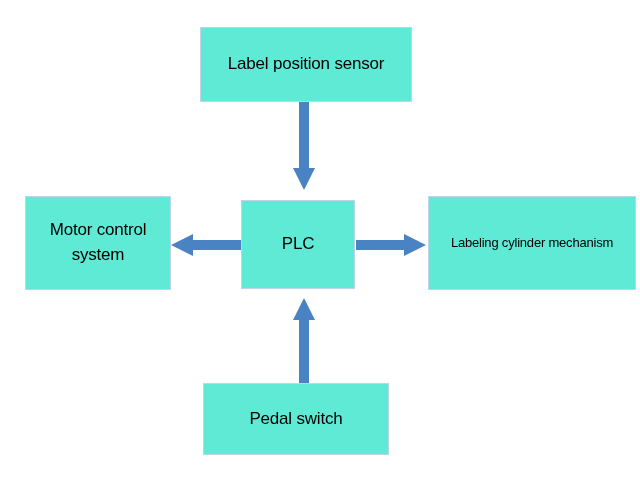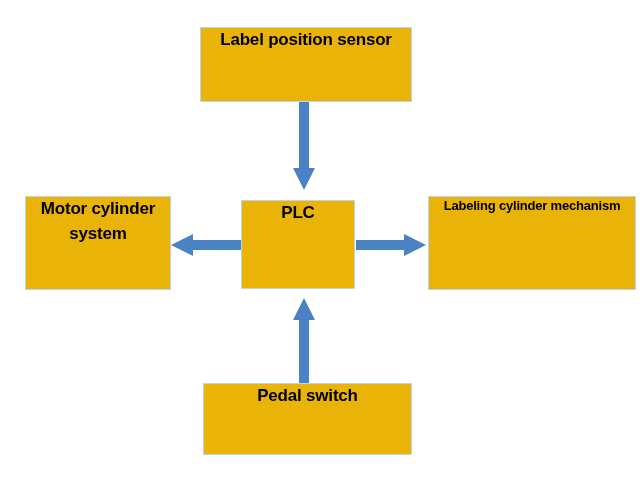--- a/index.html
+++ b/index.html
@@ -13,39 +13,39 @@
     height: 480px;
     background: #ffffff;
     overflow: hidden;
     font-family: "Liberation Sans", sans-serif;
   }
 
   
   .node {
     position: absolute;
     box-sizing: border-box;
-    background: #eab308;
+    background: #5eead4;
     border: 1px solid #BDD4EC;
     display: flex;
-    align-items: flex-start;
+    align-items: center;
     justify-content: center;
     text-align: center;
     color: #000000;
-    font-weight: bold;
+    font-weight: normal;
     font-stretch: condensed;
     line-height: 1.45;
     letter-spacing: -0.2px;
     -webkit-font-smoothing: antialiased;
   }
 
   #node-sensor   { left: 200px; top: 27px;  width: 212px; height: 75px;  font-size: 17px; }
   #node-motor    { left: 25px;  top: 196px; width: 146px; height: 94px;  font-size: 17px; }
   #node-plc      { left: 241px; top: 200px; width: 114px; height: 89px;  font-size: 17px; }
   #node-cylinder { left: 428px; top: 196px; width: 208px; height: 94px;  font-size: 13px; }
-  #node-pedal    { left: 203px; top: 383px; width: 209px; height: 72px;  font-size: 17px; }
+  #node-pedal    { left: 203px; top: 383px; width: 186px; height: 72px;  font-size: 17px; }
 
   .node-label { display: block; padding: 0 6px; }
 
   
   #arrows {
     position: absolute;
     left: 0; top: 0;
     width: 640px;
     height: 480px;
     pointer-events: none;
@@ -66,21 +66,21 @@
     <polygon class="arrow-shape" points="356,240 404,240 404,234 426,245 404,256 404,250 356,250"></polygon>
 
     <polygon class="arrow-shape" points="299,383 299,320 293,320 304,298 315,320 309,320 309,383"></polygon>
   </svg>
 
   <div class="node" id="node-sensor">
     <span class="node-label">Label position sensor</span>
   </div>
 
   <div class="node" id="node-motor">
-    <span class="node-label">Motor cylinder system</span>
+    <span class="node-label">Motor control system</span>
   </div>
 
   <div class="node" id="node-plc">
     <span class="node-label">PLC</span>
   </div>
 
   <div class="node" id="node-cylinder">
     <span class="node-label">Labeling cylinder mechanism</span>
   </div>
 

